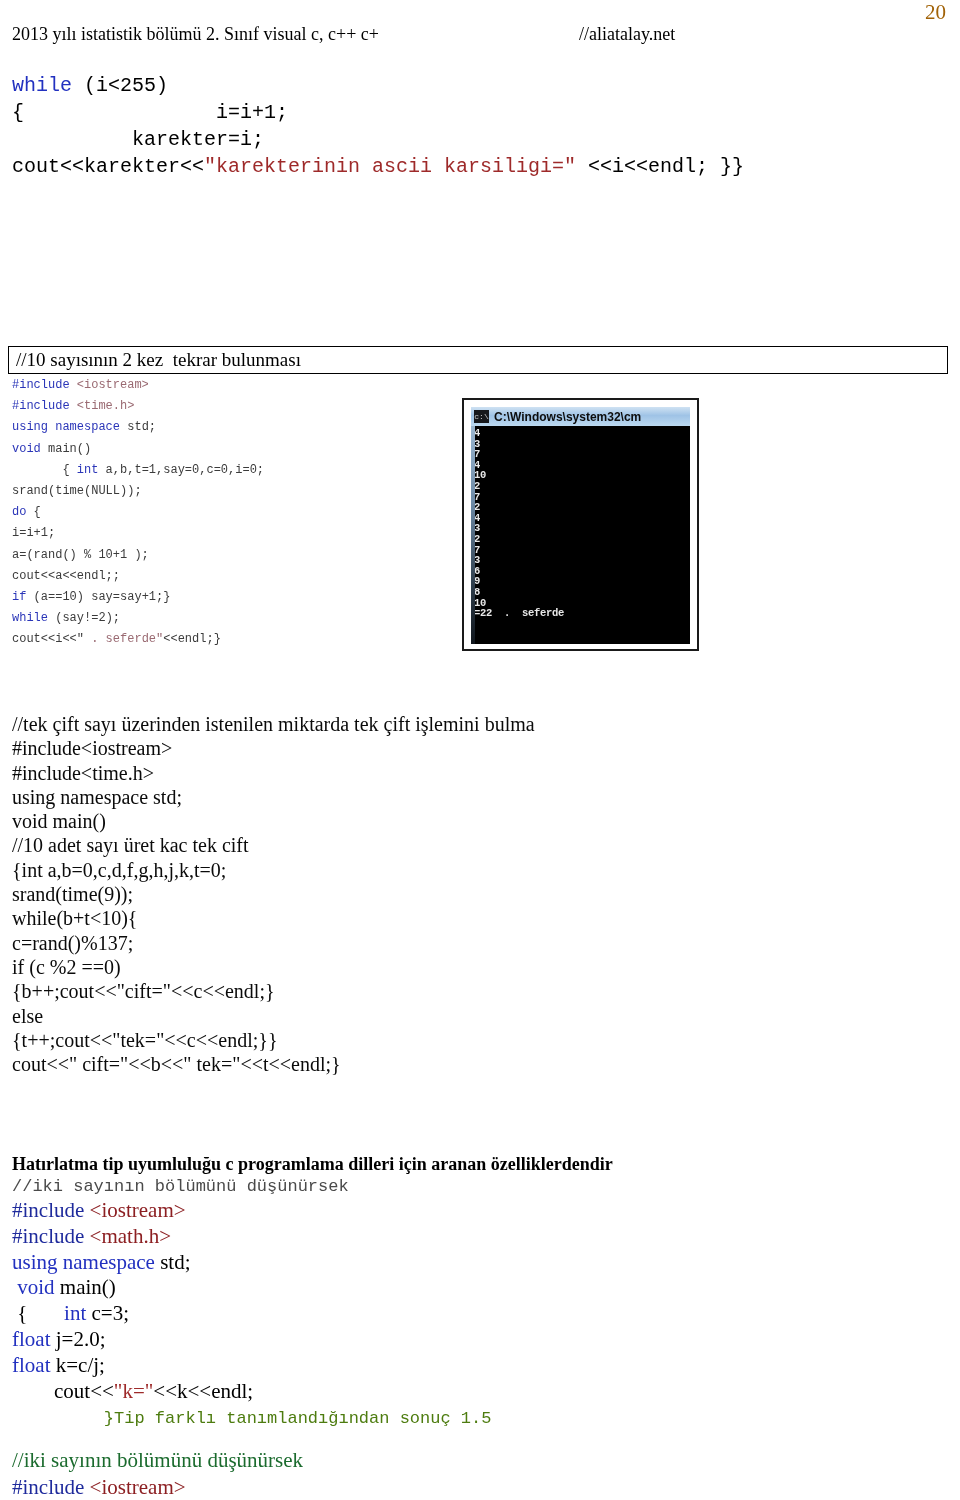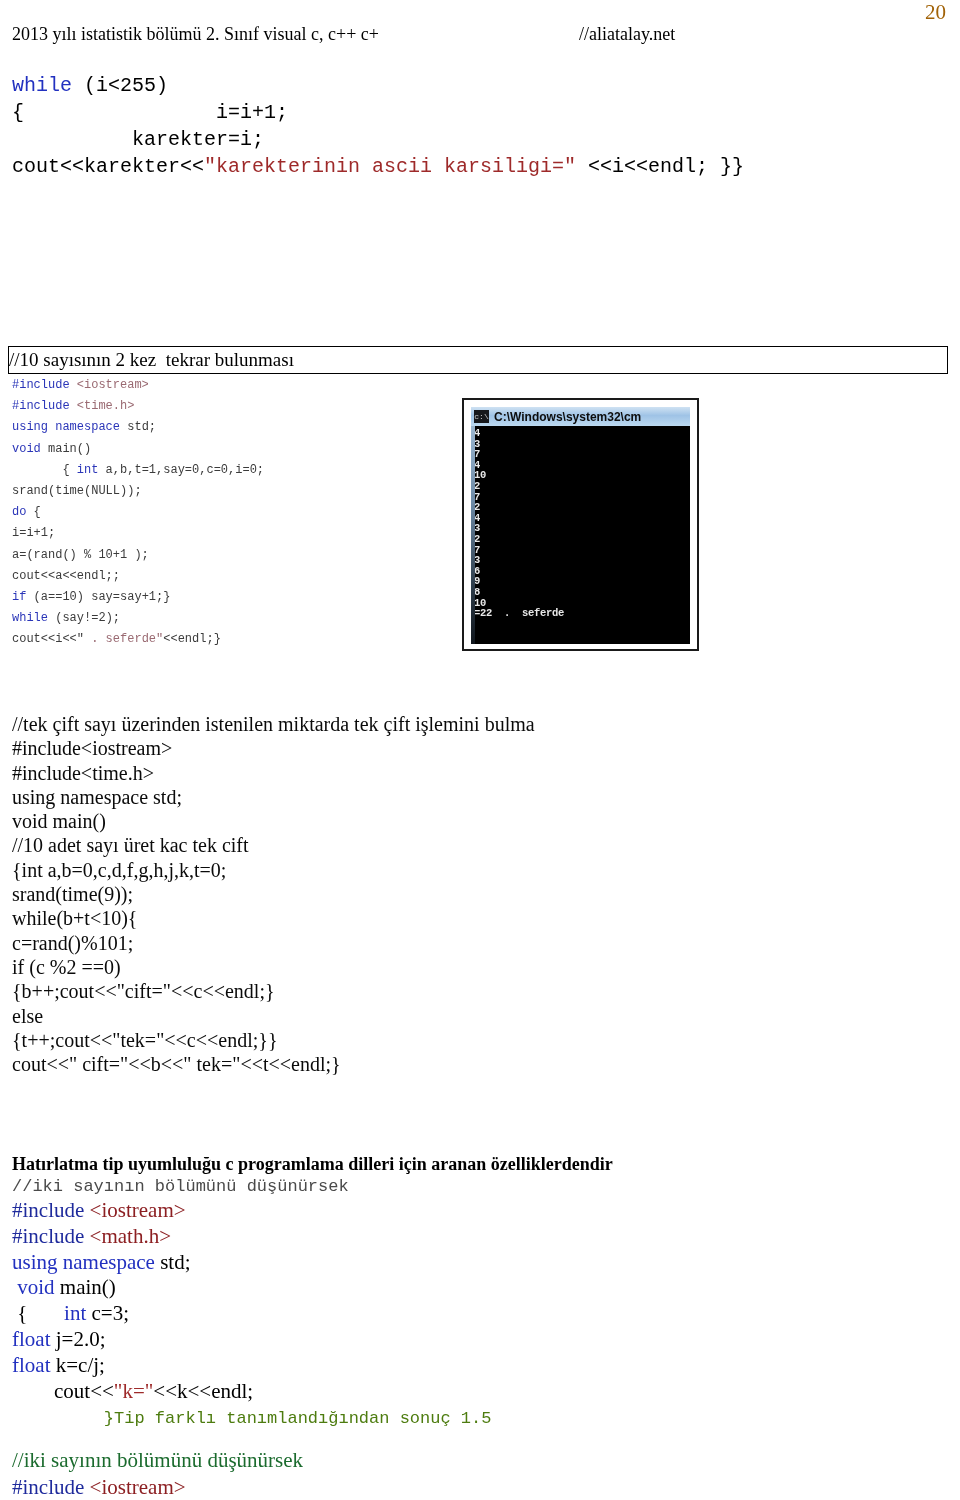--- a/index.html
+++ b/index.html
@@ -65,20 +65,21 @@
     position: absolute;
     top: 346px;
     left: 8px;
     width: 940px;
     height: 28px;
     border: 1px solid #000000;
     box-sizing: border-box;
     font-family: "Liberation Serif", serif;
     font-size: 19px;
     line-height: 26px;
+    padding-left: 7px;
     white-space: pre;
   }
 
   
   #code-mono-1 {
     position: absolute;
     top: 375px;
     left: 12px;
     width: 440px;
     font-family: "Liberation Mono", "DejaVu Sans Mono", monospace;
@@ -292,21 +293,21 @@
 
   <div id="code-plain-2"><span>//tek çift sayı üzerinden istenilen miktarda tek çift işlemini bulma</span>
 <span>#include&lt;iostream&gt;</span>
 <span>#include&lt;time.h&gt;</span>
 <span>using namespace std;</span>
 <span>void main()</span>
 <span>//10 adet sayı üret kac tek cift</span>
 <span>{int a,b=0,c,d,f,g,h,j,k,t=0;</span>
 <span>srand(time(9));</span>
 <span>while(b+t&lt;10){</span>
-<span>c=rand()%101;</span>
+<span>c=rand()%137;</span>
 <span>if (c %2 ==0)</span>
 <span>{b++;cout&lt;&lt;"cift="&lt;&lt;c&lt;&lt;endl;}</span>
 <span>else</span>
 <span>{t++;cout&lt;&lt;"tek="&lt;&lt;c&lt;&lt;endl;}}</span>
 <span>cout&lt;&lt;" cift="&lt;&lt;b&lt;&lt;" tek="&lt;&lt;t&lt;&lt;endl;}</span></div>
 
   <div id="reminder-line">Hatırlatma tip uyumluluğu c programlama dilleri için aranan özelliklerdendir</div>
 
   <div id="mono-comment-1">//iki sayının bölümünü düşünürsek</div>
 

